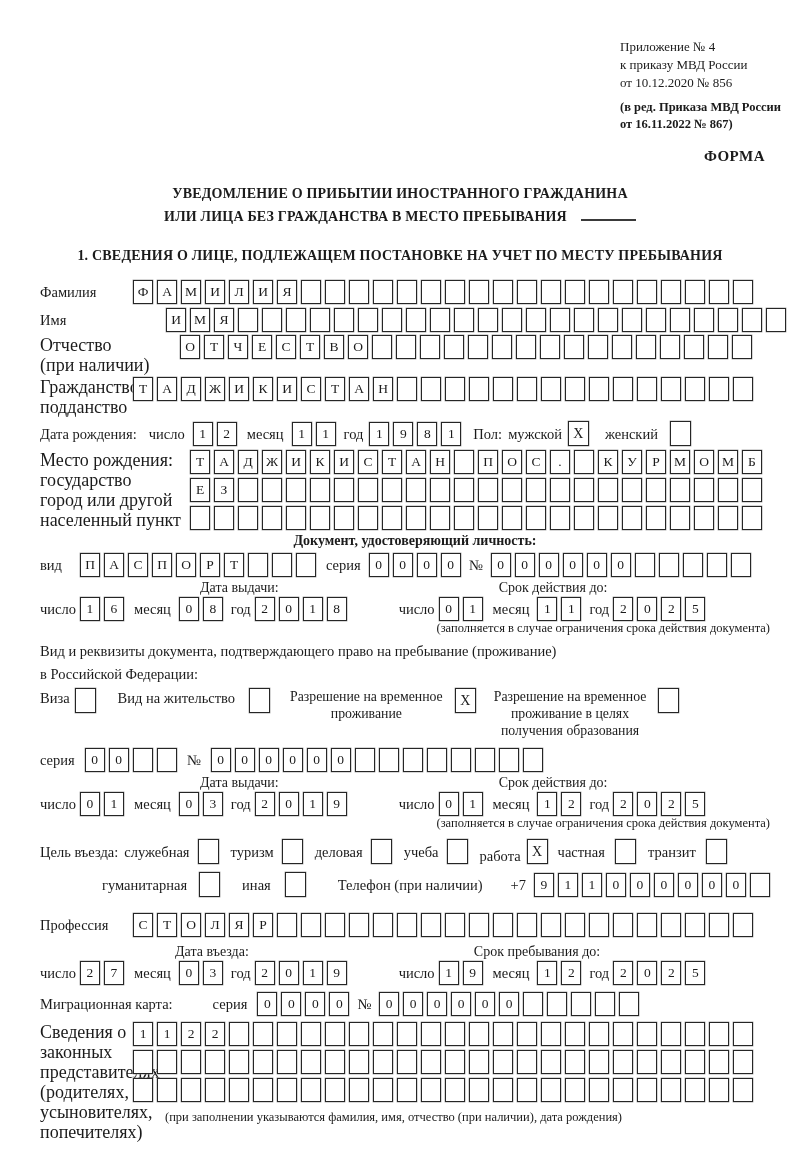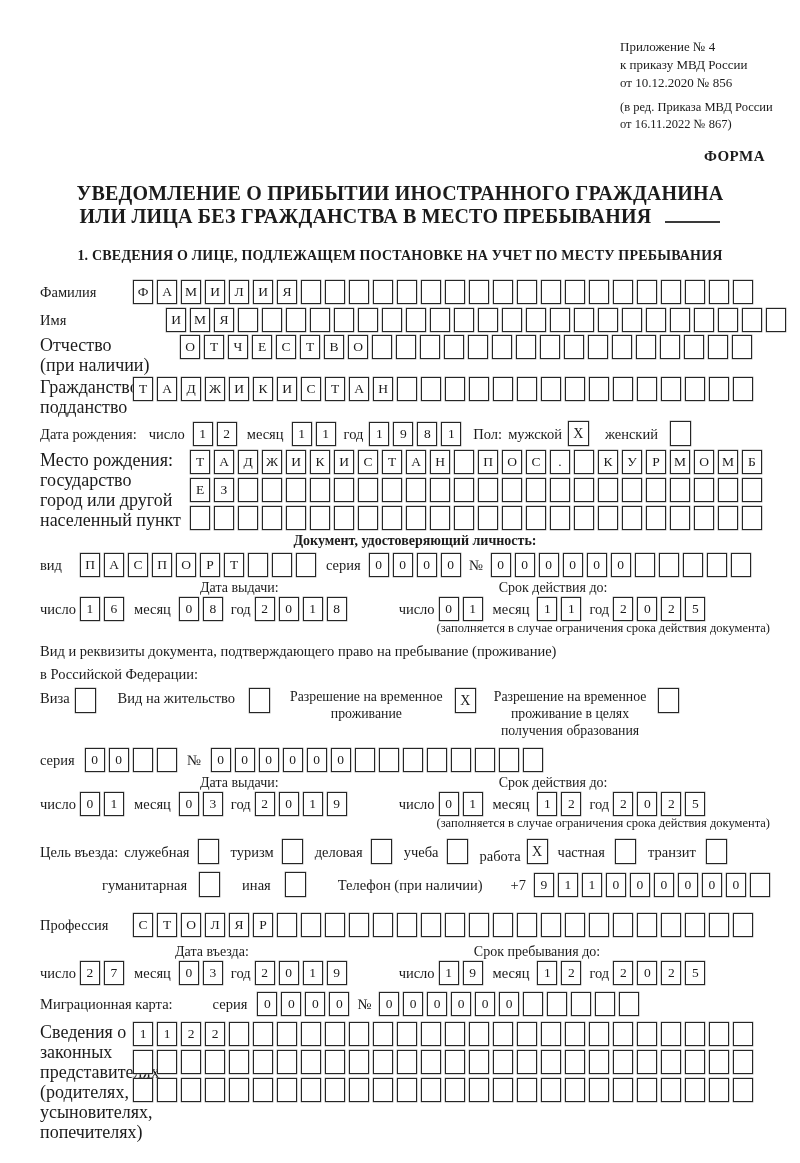--- a/index.html
+++ b/index.html
@@ -3,23 +3,23 @@
 <meta charset="utf-8">
 <style>
   html,body{margin:0;padding:0;background:#ffffff;}
   .page{
     width:800px;height:1163px;background:#ffffff;color:#1b1b1b;
     font-family:"Liberation Serif","DejaVu Serif",serif;
     position:relative;overflow:hidden;
   }
   
   .appendix{position:absolute;left:620px;top:38px;font-size:13px;line-height:18px;}
-  .edition{margin-top:7px;font-size:12.5px;line-height:17px;}
+  .edition{margin-top:7px;font-size:12.5px;line-height:17px;font-weight:bold;}
   .forma{position:absolute;right:35px;top:148px;font-weight:bold;font-size:15px;letter-spacing:.5px;}
-  .title{margin-top:182px;text-align:center;font-weight:bold;font-size:20px;line-height:23px;letter-spacing:.2px;}
+  .title{margin-top:182px;text-align:center;font-weight:bold;font-size:14px;line-height:23px;letter-spacing:.2px;}
   .blank-line{display:inline-block;width:55px;border-bottom:2.2px solid #3a3a3a;margin-left:14px;vertical-align:baseline;}
   .section-heading{margin-top:20px;text-align:center;font-weight:bold;font-size:14px;letter-spacing:.2px;}
   
   .content{padding:0 10px 0 40px;}
   .row{display:flex;align-items:center;}
   .row.start{align-items:flex-start;}
   .lbl{font-size:14.5px;line-height:20px;white-space:nowrap;}
   .lbl2{font-size:18px;line-height:20px;}
   .cells{display:flex;flex-wrap:nowrap;}
   .cell{
@@ -711,17 +711,18 @@
             <span class="cell"></span>
             <span class="cell"></span>
             <span class="cell"></span>
             <span class="cell"></span>
             <span class="cell"></span>
             <span class="cell"></span>
             <span class="cell"></span>
             <span class="cell"></span>
             <span class="cell"></span>
           </span>
+        <span class="note" style="display:block;text-align:left;margin:8px 0 0 32px;">(при заполнении указываются фамилия, имя, отчество (при наличии), дата рождения)</span>
       </span>
     </div>
 
   </div>
 </div>
 
 </body></html>

